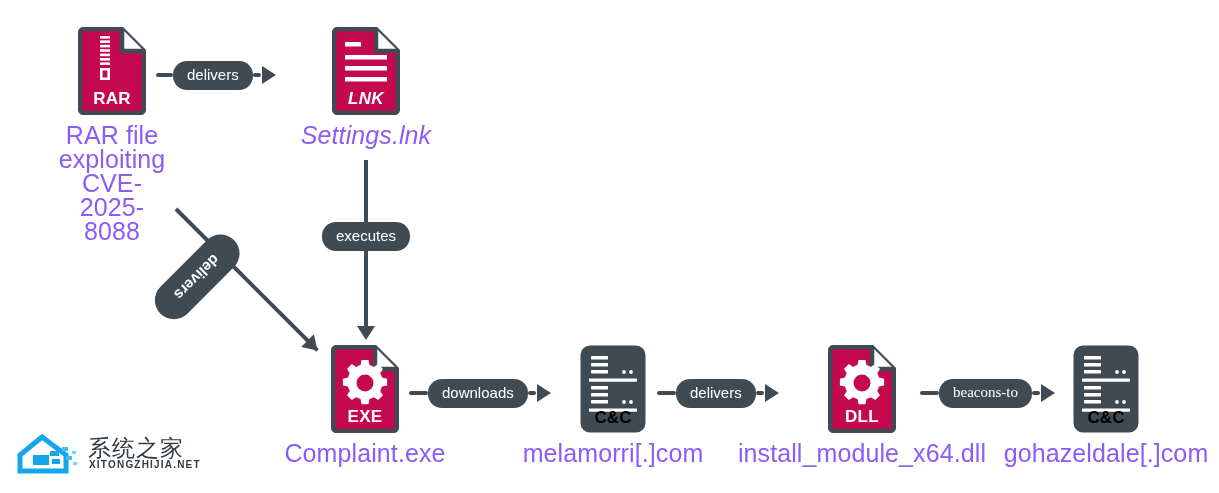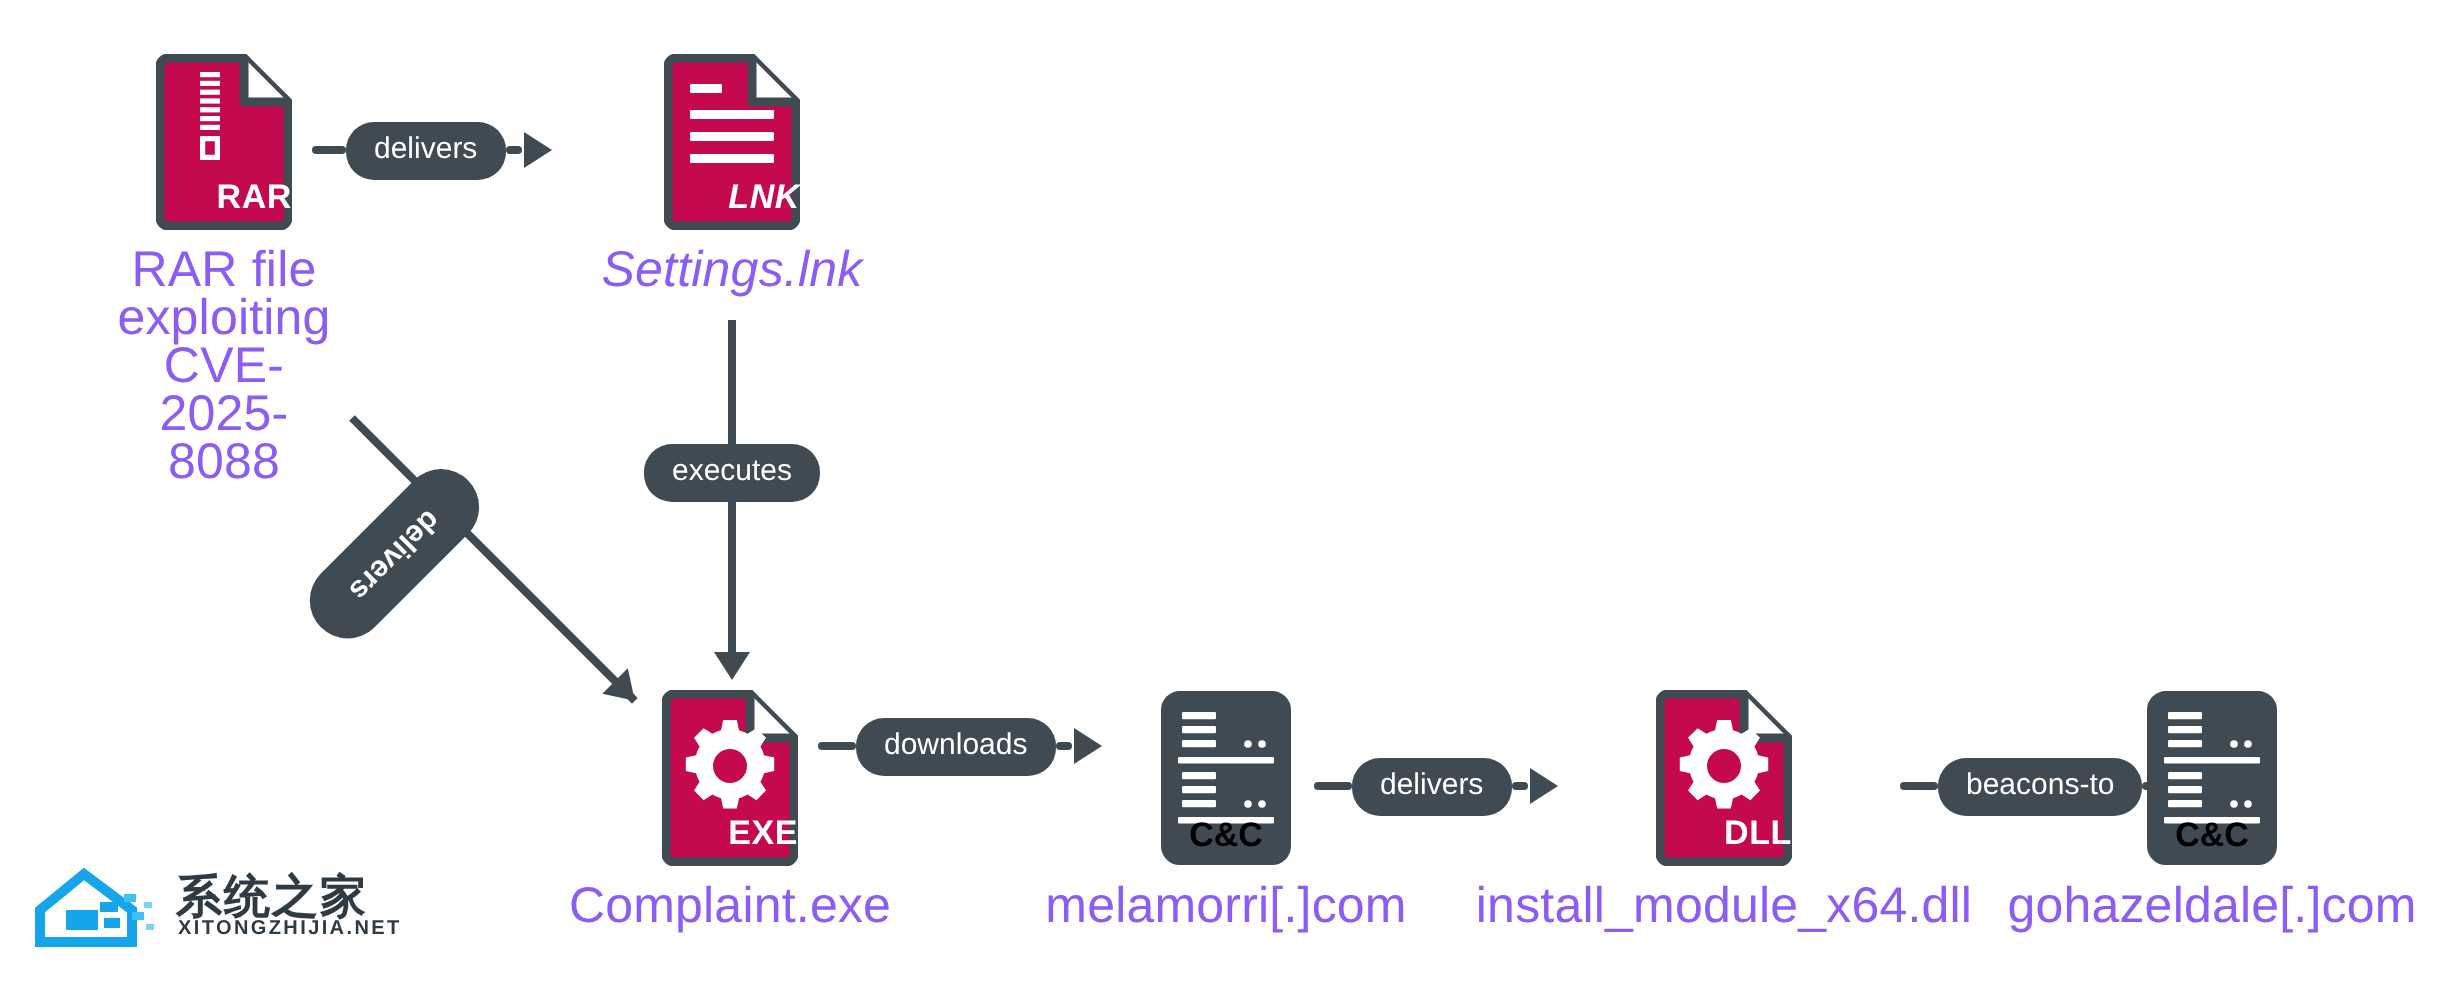--- a/index.html
+++ b/index.html
@@ -41,21 +41,21 @@
     letter-spacing: 0.1px;
   }
   .node-label.two-line {
     white-space: pre-line;
   }
   .doc-ext {
     position: absolute;
     bottom: 6px;
     left: 0;
     right: 0;
-    text-align: right;
+    text-align: center;
     color: #ffffff;
     font-size: 17px;
     font-weight: bold;
     letter-spacing: 0.3px;
   }
   .srv-ext {
     position: absolute;
     bottom: 5px;
     left: 0;
     right: 0;
@@ -171,21 +171,21 @@
     left: 16px;
     bottom: 6px;
     width: 180px;
     height: 62px;
   }
   .wm-text-cn {
     position: absolute;
     left: 72px;
     top: 8px;
     font-size: 23px;
-    font-weight: bold;
+    font-weight: normal;
     color: #2f3b44;
     letter-spacing: 1px;
   }
   .wm-text-en {
     position: absolute;
     left: 73px;
     top: 34px;
     font-size: 10px;
     font-weight: bold;
     color: #2f3b44;
@@ -266,21 +266,21 @@
         <g transform="translate(34,38)">
           <path d="M-3.4,-23 h6.8 l1.1,5.1 a18,18 0 0 1 4.3,1.8 l4.4,-2.8 l4.8,4.8 l-2.8,4.4 a18,18 0 0 1 1.8,4.3 l5.1,1.1 v6.8 l-5.1,1.1 a18,18 0 0 1 -1.8,4.3 l2.8,4.4 l-4.8,4.8 l-4.4,-2.8 a18,18 0 0 1 -4.3,1.8 l-1.1,5.1 h-6.8 l-1.1,-5.1 a18,18 0 0 1 -4.3,-1.8 l-4.4,2.8 l-4.8,-4.8 l2.8,-4.4 a18,18 0 0 1 -1.8,-4.3 l-5.1,-1.1 v-6.8 l5.1,-1.1 a18,18 0 0 1 1.8,-4.3 l-2.8,-4.4 l4.8,-4.8 l4.4,2.8 a18,18 0 0 1 4.3,-1.8 z" fill="#ffffff"></path>
           <circle cx="0" cy="0" r="8.5" fill="#c4094e"></circle>
         </g>
       </svg>
       <div class="doc-ext">EXE</div>
     </div>
     <div class="node-label">Complaint.exe</div>
   </div>
 
-  <div class="edge" style="left:409px; top:360px;">
+  <div class="edge" style="left:409px; top:380px;">
     <div class="edge-stem" style="width:19px;"></div>
     <div class="pill">downloads</div>
     <div class="edge-stem" style="width:8px;"></div>
     <div class="arrowhead"></div>
   </div>
 
   <div class="node" style="left:580px; top:345px;">
     <div class="node-icon" style="width:66px;">
       <svg width="66" height="88" viewBox="0 0 66 88">
         <rect x="2" y="2" width="62" height="84" rx="8" fill="#3f4a53" stroke="#3f4a53" stroke-width="3"></rect>
@@ -319,21 +319,21 @@
         <g transform="translate(34,38)">
           <path d="M-3.4,-23 h6.8 l1.1,5.1 a18,18 0 0 1 4.3,1.8 l4.4,-2.8 l4.8,4.8 l-2.8,4.4 a18,18 0 0 1 1.8,4.3 l5.1,1.1 v6.8 l-5.1,1.1 a18,18 0 0 1 -1.8,4.3 l2.8,4.4 l-4.8,4.8 l-4.4,-2.8 a18,18 0 0 1 -4.3,1.8 l-1.1,5.1 h-6.8 l-1.1,-5.1 a18,18 0 0 1 -4.3,-1.8 l-4.4,2.8 l-4.8,-4.8 l2.8,-4.4 a18,18 0 0 1 -1.8,-4.3 l-5.1,-1.1 v-6.8 l5.1,-1.1 a18,18 0 0 1 1.8,-4.3 l-2.8,-4.4 l4.8,-4.8 l4.4,2.8 a18,18 0 0 1 4.3,-1.8 z" fill="#ffffff"></path>
           <circle cx="0" cy="0" r="8.5" fill="#c4094e"></circle>
         </g>
       </svg>
       <div class="doc-ext">DLL</div>
     </div>
     <div class="node-label">install_module_x64.dll</div>
   </div>
 
-  <div class="edge" style="left:950px; top:380px;">
+  <div class="edge" style="left:920px; top:380px;font-family:Liberation Serif, serif;">
     <div class="edge-stem" style="width:19px;"></div>
     <div class="pill">beacons-to</div>
     <div class="edge-stem" style="width:8px;"></div>
     <div class="arrowhead"></div>
   </div>
 
   <div class="node" style="left:1073px; top:345px;">
     <div class="node-icon" style="width:66px;">
       <svg width="66" height="88" viewBox="0 0 66 88">
         <rect x="2" y="2" width="62" height="84" rx="8" fill="#3f4a53" stroke="#3f4a53" stroke-width="3"></rect>

